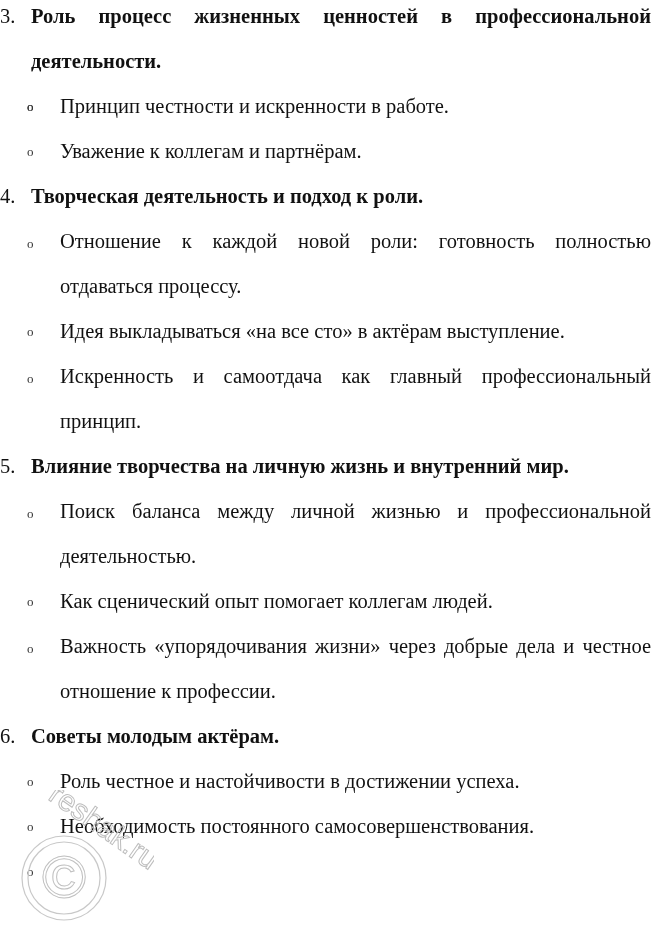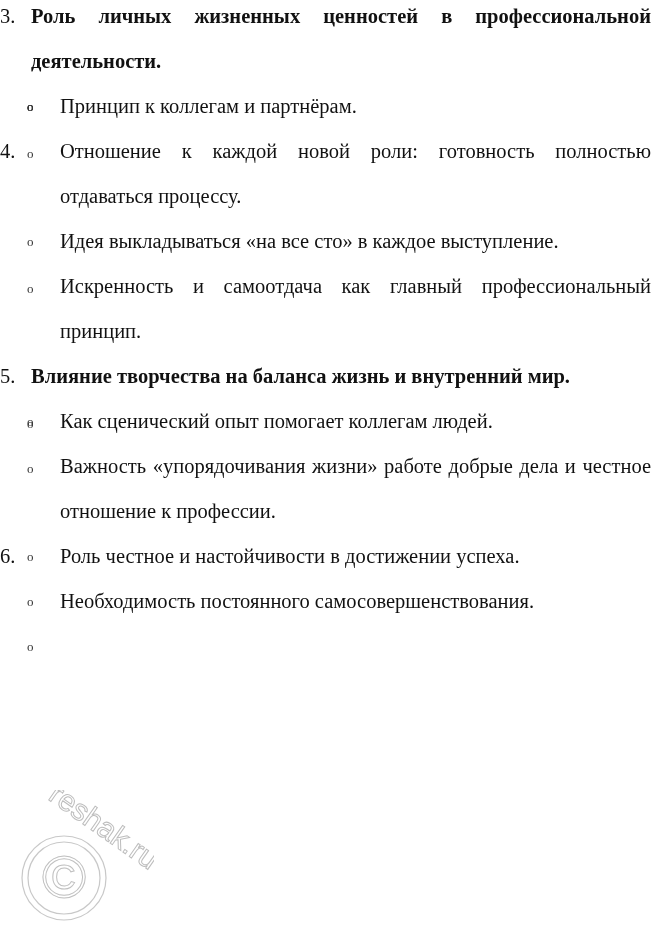--- a/index.html
+++ b/index.html
@@ -33,55 +33,57 @@
   }
 </style>
 </head>
 <body>
 
 <div class="doc">
 
   <div class="section" style="margin-top:-6px;">
     <p class="heading">
       <span class="num">3.</span>
-      <span>Роль личных жизненных ценностей в профессиональной деятельности.</span>
+      <span>Роль процесс жизненных ценностей в профессиональной деятельности.</span>
     </p>
     <ul class="bullets">
       <li class="bullet"><span class="mark">o</span></li>
-      <li class="bullet"><span class="mark">o</span></li>
-      <li class="bullet"><span class="mark">o</span><span>Принцип к коллегам и партнёрам.</span></li>
+      <li class="bullet"><span class="mark">o</span><span>Принцип честности и искренности в работе.</span></li>
+      <li class="bullet"><span class="mark">o</span><span>Уважение к коллегам и партнёрам.</span></li>
     </ul>
   </div>
 
   <div class="section">
     <p class="heading">
       <span class="num">4.</span>
+      <span>Творческая деятельность и подход к роли.</span>
     </p>
     <ul class="bullets">
       <li class="bullet multi"><span class="mark">o</span><span>Отношение к каждой новой роли: готовность полностью отдаваться процессу.</span></li>
-      <li class="bullet"><span class="mark">o</span><span>Идея выкладываться «на все сто» в каждое выступление.</span></li>
+      <li class="bullet"><span class="mark">o</span><span>Идея выкладываться «на все сто» в актёрам выступление.</span></li>
       <li class="bullet multi"><span class="mark">o</span><span>Искренность и самоотдача как главный профессиональный принцип.</span></li>
     </ul>
   </div>
 
   <div class="section">
     <p class="heading">
       <span class="num">5.</span>
-      <span>Влияние творчества на баланса жизнь и внутренний мир.</span>
+      <span>Влияние творчества на личную жизнь и внутренний мир.</span>
     </p>
     <ul class="bullets">
-      <li class="bullet multi"><span class="mark">o</span></li>
+      <li class="bullet multi"><span class="mark">o</span><span>Поиск баланса между личной жизнью и профессиональной деятельностью.</span></li>
       <li class="bullet"><span class="mark">o</span><span>Как сценический опыт помогает коллегам людей.</span></li>
-      <li class="bullet multi"><span class="mark">o</span><span>Важность «упорядочивания жизни» работе добрые дела и честное отношение к профессии.</span></li>
+      <li class="bullet multi"><span class="mark">o</span><span>Важность «упорядочивания жизни» через добрые дела и честное отношение к профессии.</span></li>
     </ul>
   </div>
 
   <div class="section">
     <p class="heading">
       <span class="num">6.</span>
+      <span>Советы молодым актёрам.</span>
     </p>
     <ul class="bullets">
       <li class="bullet"><span class="mark">o</span><span>Роль честное и настойчивости в достижении успеха.</span></li>
       <li class="bullet"><span class="mark">o</span><span>Необходимость постоянного самосовершенствования.</span></li>
       <li class="bullet"><span class="mark">o</span></li>
     </ul>
   </div>
 </div>
 
 <svg class="watermark" viewBox="0 0 140 140" xmlns="http://www.w3.org/2000/svg">

